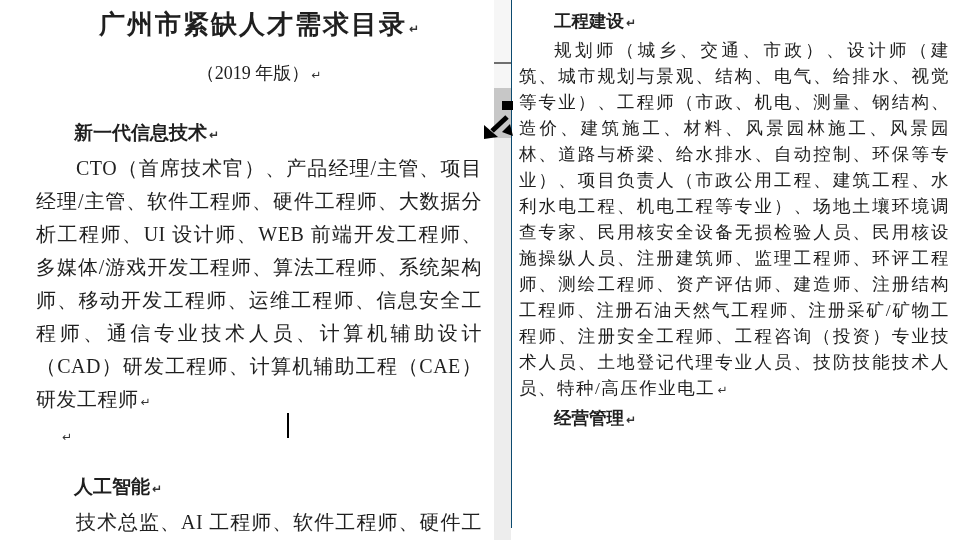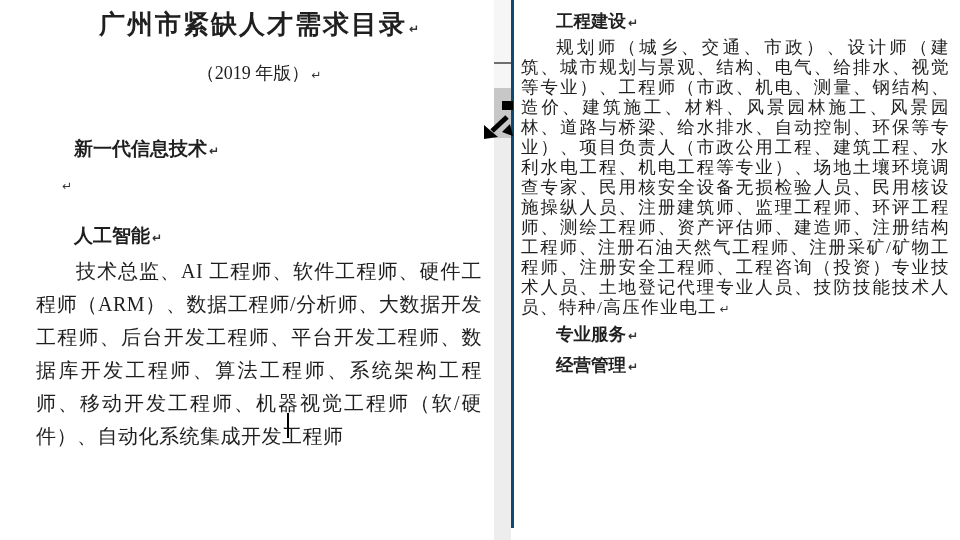--- a/index.html
+++ b/index.html
@@ -4,85 +4,85 @@
 <style>
   * { margin:0; padding:0; box-sizing:border-box; }
   html,body { width:960px; height:540px; }
   body {
     position:relative; overflow:hidden; background:#ffffff;
     font-family:"Liberation Serif","DejaVu Serif",serif;
     color:#1f1f1f;
   }
   .page { position:absolute; top:0; height:528px; background:#ffffff; }
   .page-left  { left:0;     width:494px; padding:6px 12px 0 36px; }
-  .page-right { left:511px; width:449px; padding:6px 10px 0 7px; border-left:3px solid #0c4a6e; }
+  .page-right { left:511px; width:449px; padding:6px 10px 0 7px; border-left:1px solid #0c4a6e; }
 
   
   .gap       { position:absolute; left:494px; top:0;   width:17px; height:540px; background:#ededed; }
   .gap-top   { position:absolute; left:494px; top:0;   width:17px; height:88px;  background:#f6f6f6; }
   .gap-dark  { position:absolute; left:494px; top:88px; width:17px; height:50px; background:#c7c7c7; }
   .gap-line  { position:absolute; left:494px; top:62px; width:17px; height:2px;  background:#6f6f6f; }
   .edge-tick { position:absolute; left:950px; top:48px; width:2px; height:38px; background:#d2d2d2; }
 
   h1.title {
     font-size:26px; font-weight:600; letter-spacing:2px;
     text-align:center; line-height:38px;
   }
   .subtitle { font-size:18px; text-align:center; line-height:30px; margin-top:10px; }
 
   .page-left  h3 {
     font-family:"Liberation Sans","DejaVu Sans",sans-serif;
-    font-size:19px; font-weight:bold; line-height:33px; text-indent:2em; margin-top:42px;
+    font-size:19px; font-weight:bold; line-height:33px; text-indent:2em; margin-top:26px;
   }
   .page-left  p.body {
     font-size:20px; line-height:33px; letter-spacing:0.5px;
     text-indent:2em; text-align:justify;
   }
   .page-left .empty-line { line-height:33px; text-indent:1.5em; }
 
   .page-right h3 {
     font-family:"Liberation Sans","DejaVu Sans",sans-serif;
     font-size:17.5px; font-weight:bold; line-height:27px; text-indent:2em; margin-top:2px;
   }
   .page-right p.body {
-    font-size:17.5px; line-height:20px; letter-spacing:1.5px;
+    font-size:17.5px; line-height:26px; letter-spacing:1.5px;
     text-indent:2em; text-align:justify;
   }
 
   .pmark { font-size:12px; letter-spacing:0; color:#333333; margin-left:2px; font-family:"DejaVu Sans",sans-serif; }
 
   .text-caret { position:absolute; left:287px; top:413px; width:2px; height:25px; background:#000; }
   .cursor-icon { position:absolute; left:482px; top:98px; width:34px; height:44px; z-index:5; }
 </style>
 </head>
 <body>
 
 <div class="page page-left">
   <h1 class="title"><span>广州市紧缺人才需求目录</span><span class="pmark">↵</span></h1>
   <div class="subtitle"><span>（2019 年版）</span><span class="pmark">↵</span></div>
 
   <h3><span>新一代信息技术</span><span class="pmark">↵</span></h3>
+  <p class="body"><span>CTO（首席技术官）、产品经理/主管、项目经理/主管、软件工程师、硬件工程师、大数据分析工程师、UI 设计师、WEB 前端开发工程师、多媒体/游戏开发工程师、算法工程师、系统架构师、移动开发工程师、运维工程师、信息安全工程师、通信专业技术人员、计算机辅助设计（CAD）研发工程师、计算机辅助工程（CAE）研发工程师</span><span class="pmark">↵</span></p>
 
   <div class="empty-line"><span class="pmark">↵</span></div>
 
   <h3 style="margin-top:16px;"><span>人工智能</span><span class="pmark">↵</span></h3>
   <p class="body"><span>技术总监、AI 工程师、软件工程师、硬件工程师（ARM）、数据工程师/分析师、大数据开发工程师、后台开发工程师、平台开发工程师、数据库开发工程师、算法工程师、系统架构工程师、移动开发工程师、机器视觉工程师（软/硬件）、自动化系统集成开发工程师</span></p>
 </div>
 
 <div class="gap"></div>
 <div class="gap-top"></div>
 <div class="gap-dark"></div>
 <div class="gap-line"></div>
 <div class="edge-tick"></div>
 
 <div class="page page-right">
   <h3><span>工程建设</span><span class="pmark">↵</span></h3>
   <p class="body"><span>规划师（城乡、交通、市政）、设计师（建筑、城市规划与景观、结构、电气、给排水、视觉等专业）、工程师（市政、机电、测量、钢结构、造价、建筑施工、材料、风景园林施工、风景园林、道路与桥梁、给水排水、自动控制、环保等专业）、项目负责人（市政公用工程、建筑工程、水利水电工程、机电工程等专业）、场地土壤环境调查专家、民用核安全设备无损检验人员、民用核设施操纵人员、注册建筑师、监理工程师、环评工程师、测绘工程师、资产评估师、建造师、注册结构工程师、注册石油天然气工程师、注册采矿/矿物工程师、注册安全工程师、工程咨询（投资）专业技术人员、土地登记代理专业人员、技防技能技术人员、特种/高压作业电工</span><span class="pmark">↵</span></p>
 
-  <h3><span>专业服务</span><span class="pmark">↵</span></h3>
 
   <h3><span>经营管理</span><span class="pmark">↵</span></h3>
 
 </div>
 
 <div class="text-caret"></div>
 
 <svg class="cursor-icon" viewBox="0 0 34 44">
   <rect x="20" y="3" width="11" height="9" fill="#000"></rect>
   <line x1="25" y1="19" x2="10" y2="33" stroke="#000" stroke-width="5"></line>

